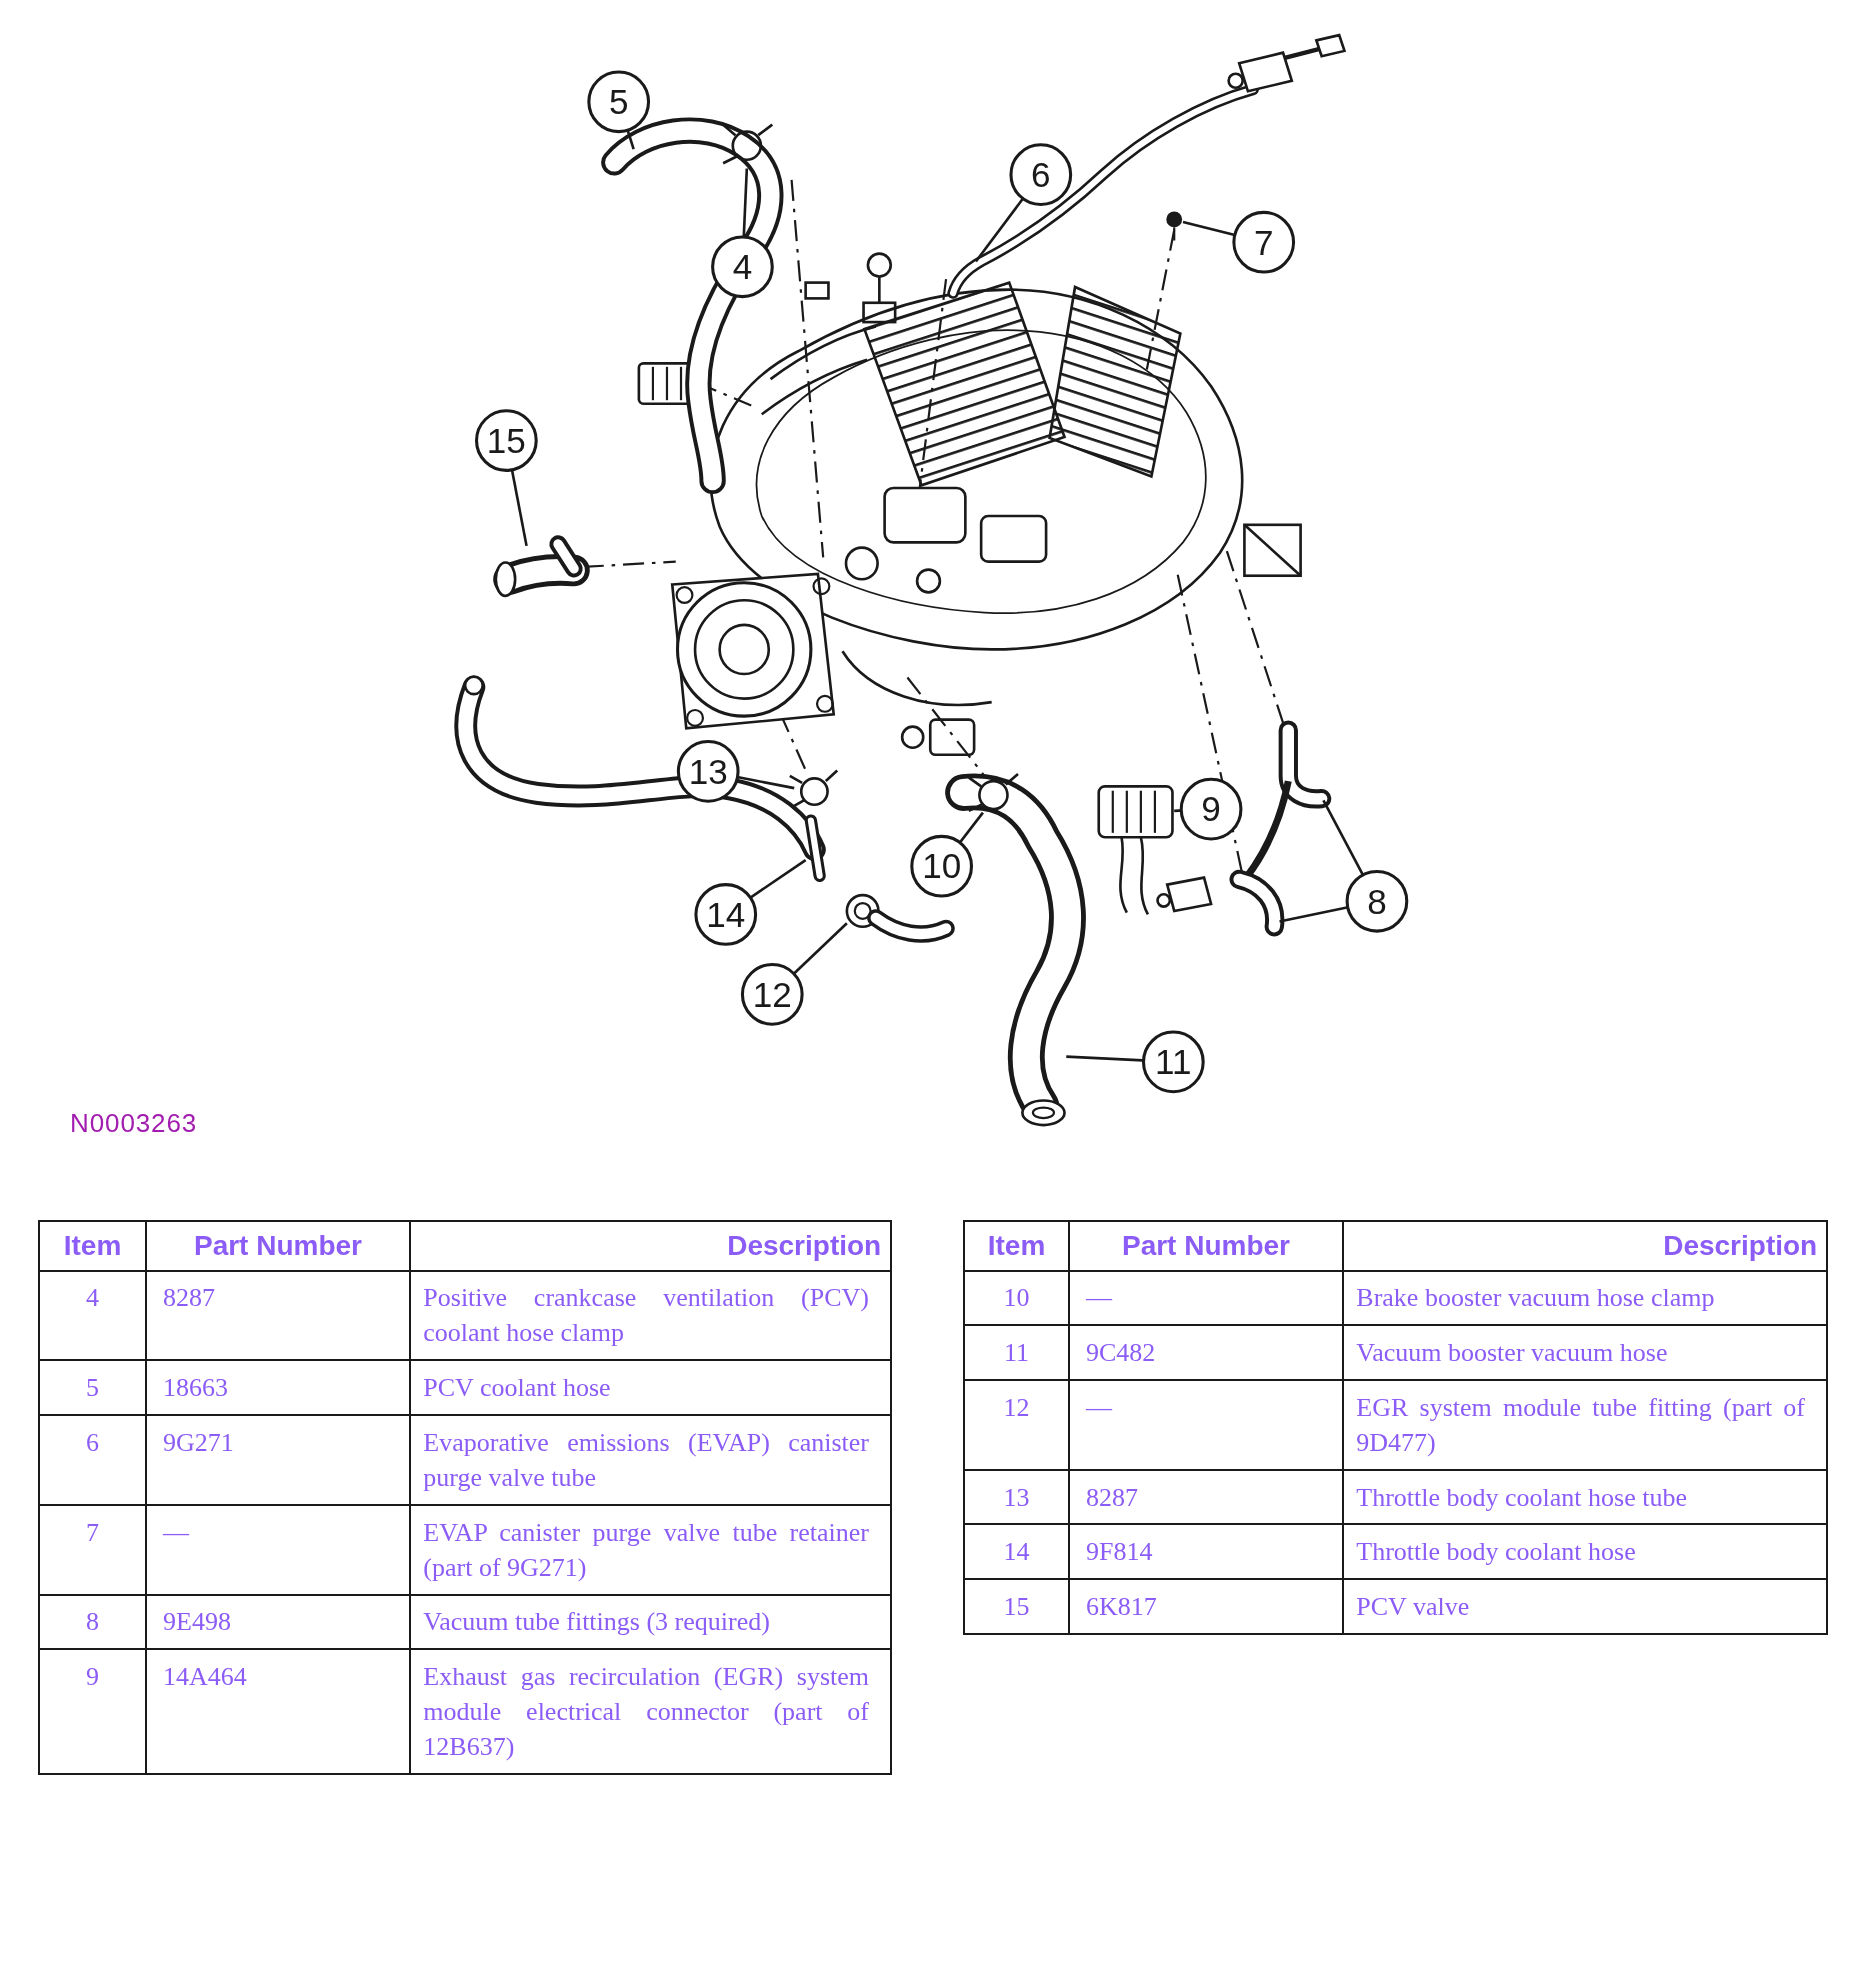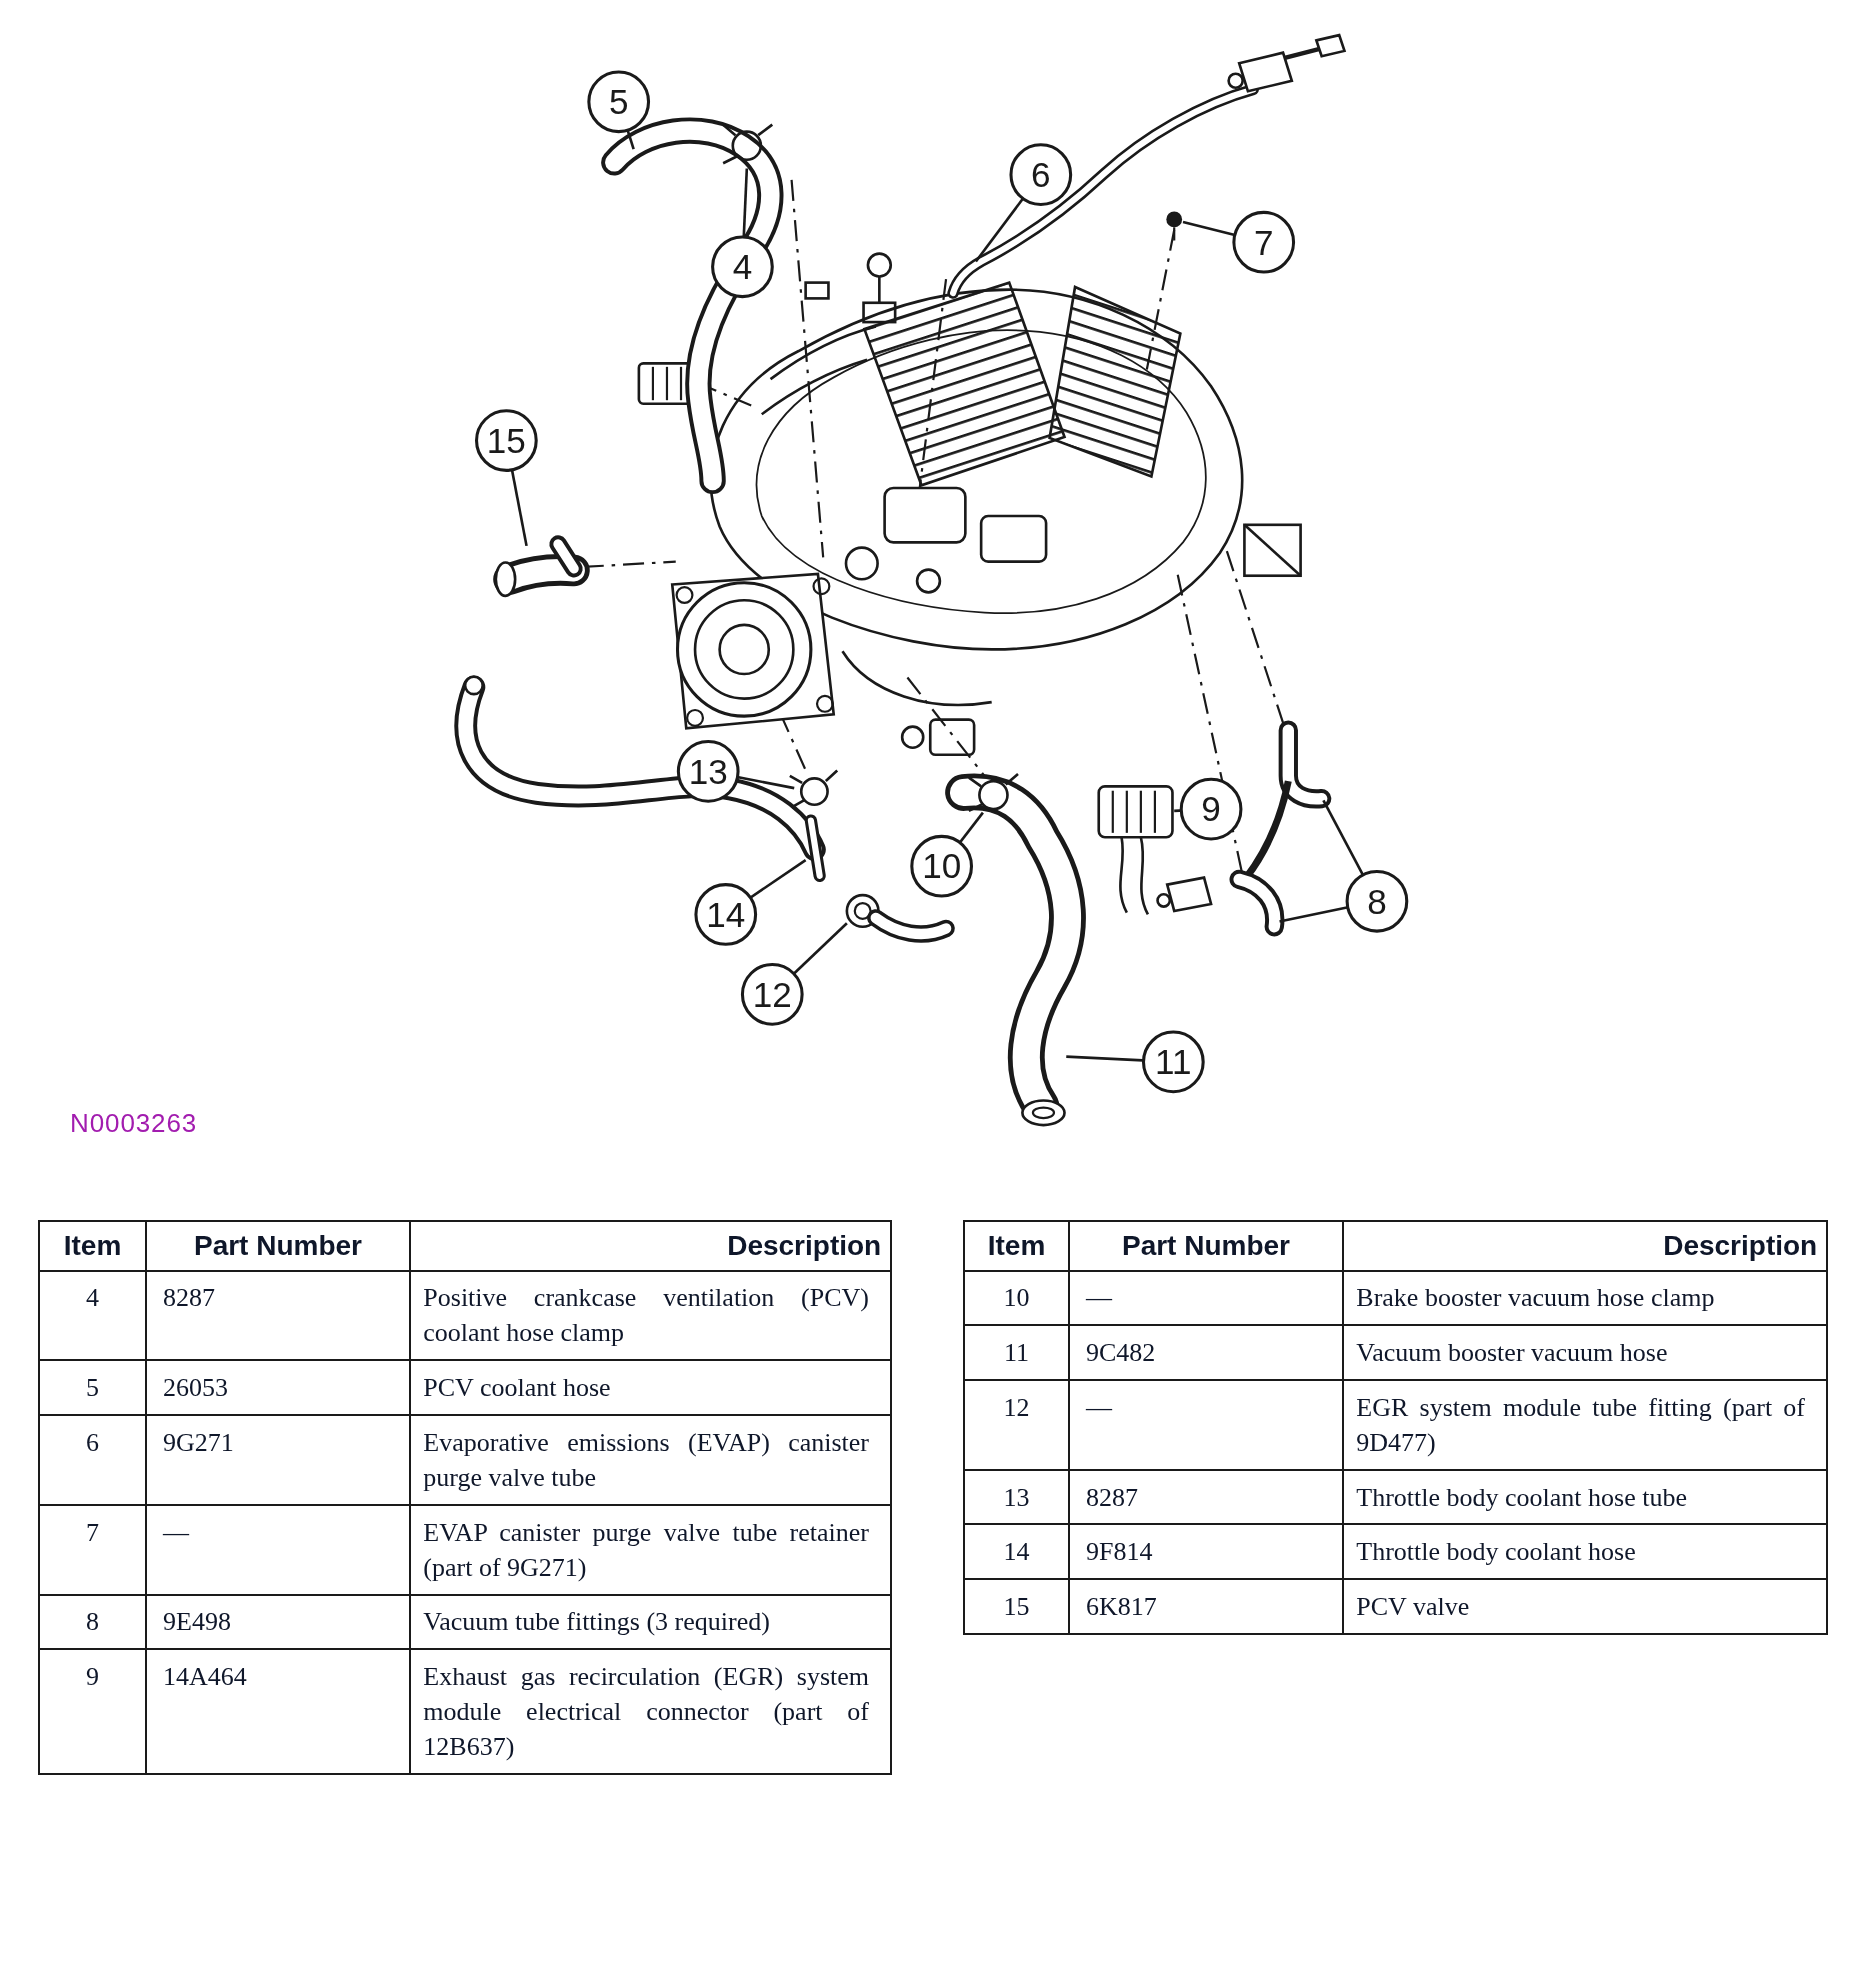--- a/index.html
+++ b/index.html
@@ -7,21 +7,21 @@
   body { font-family:"Liberation Sans",sans-serif; color:#1a1a1a; }
   .page { position:relative; width:1864px; height:1986px; background:#fff; overflow:hidden; }
 
   .diagram-svg { position:absolute; left:0; top:0; }
 
   .figure-ref { position:absolute; left:70px; top:1108px; font-size:26px; letter-spacing:0.9px; color:#a21caf; }
 
   .parts-table { position:absolute; top:1220px; border-collapse:collapse; table-layout:fixed; background:#fff; }
   #table-left  { left:38px;  width:854px; }
   #table-right { left:963px; width:865px; }
-  .parts-table th, .parts-table td { border:2.6px solid #1a1a1a; vertical-align:top; color:#0f172a; }
+  .parts-table th, .parts-table td { border:2.6px solid #1a1a1a; vertical-align:top; color:#8b5cf6; }
   .parts-table th { font:700 28px/1.2 "Liberation Sans",sans-serif; padding:7px 8.8px; text-align:center; background:#fff; }
   .parts-table th.h-desc { text-align:right; padding-left:14px; }
   .parts-table td { font:26px/1.35 "Liberation Serif",serif; padding:8.8px 12.3px; }
   td.col-item { text-align:center; }
   td.col-part { padding-left:16px;margin-left:36px; }
   td.col-desc { text-align:justify; padding-right:21px; }
 
   .callout-circle { fill:#fff; stroke:#1a1a1a; stroke-width:3.5; }
   .callout-num { font:400 40px "Liberation Sans",sans-serif; fill:#1a1a1a; text-anchor:middle; }
   .leader { stroke:#1a1a1a; stroke-width:3; }
@@ -263,21 +263,21 @@
       </tr>
     </thead>
     <tbody id="tbody-left">
         <tr>
           <td class="col-item">4</td>
           <td class="col-part">8287</td>
           <td class="col-desc">Positive crankcase ventilation (PCV) coolant hose clamp</td>
         </tr>
         <tr>
           <td class="col-item">5</td>
-          <td class="col-part">26053</td>
+          <td class="col-part">18663</td>
           <td class="col-desc">PCV coolant hose</td>
         </tr>
         <tr>
           <td class="col-item">6</td>
           <td class="col-part">9G271</td>
           <td class="col-desc">Evaporative emissions (EVAP) canister purge valve tube</td>
         </tr>
         <tr>
           <td class="col-item">7</td>
           <td class="col-part">—</td>

